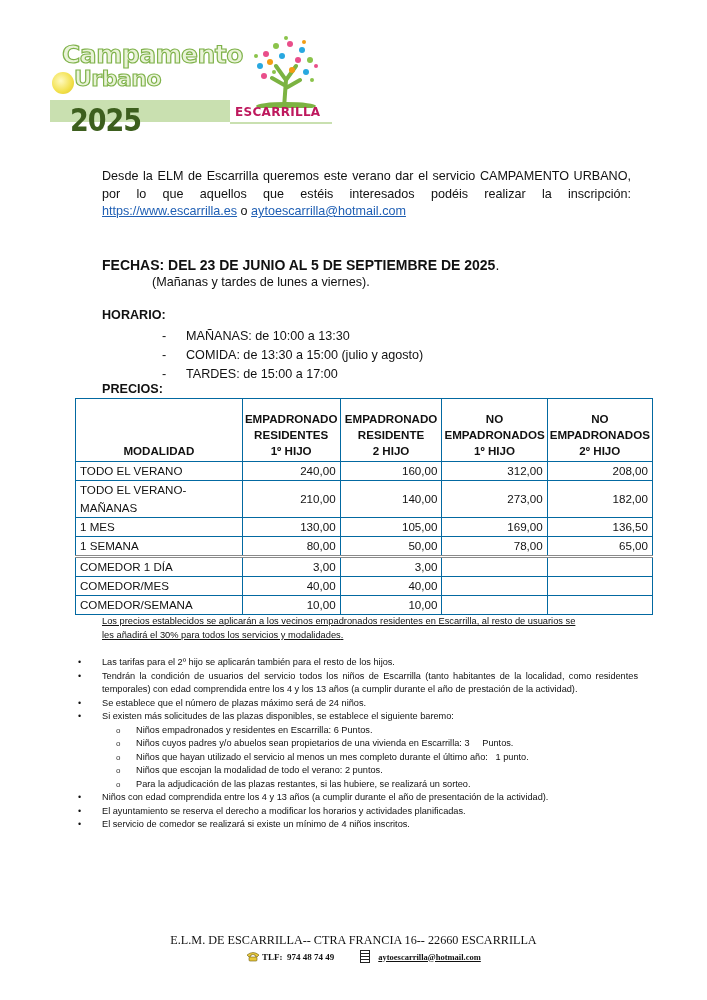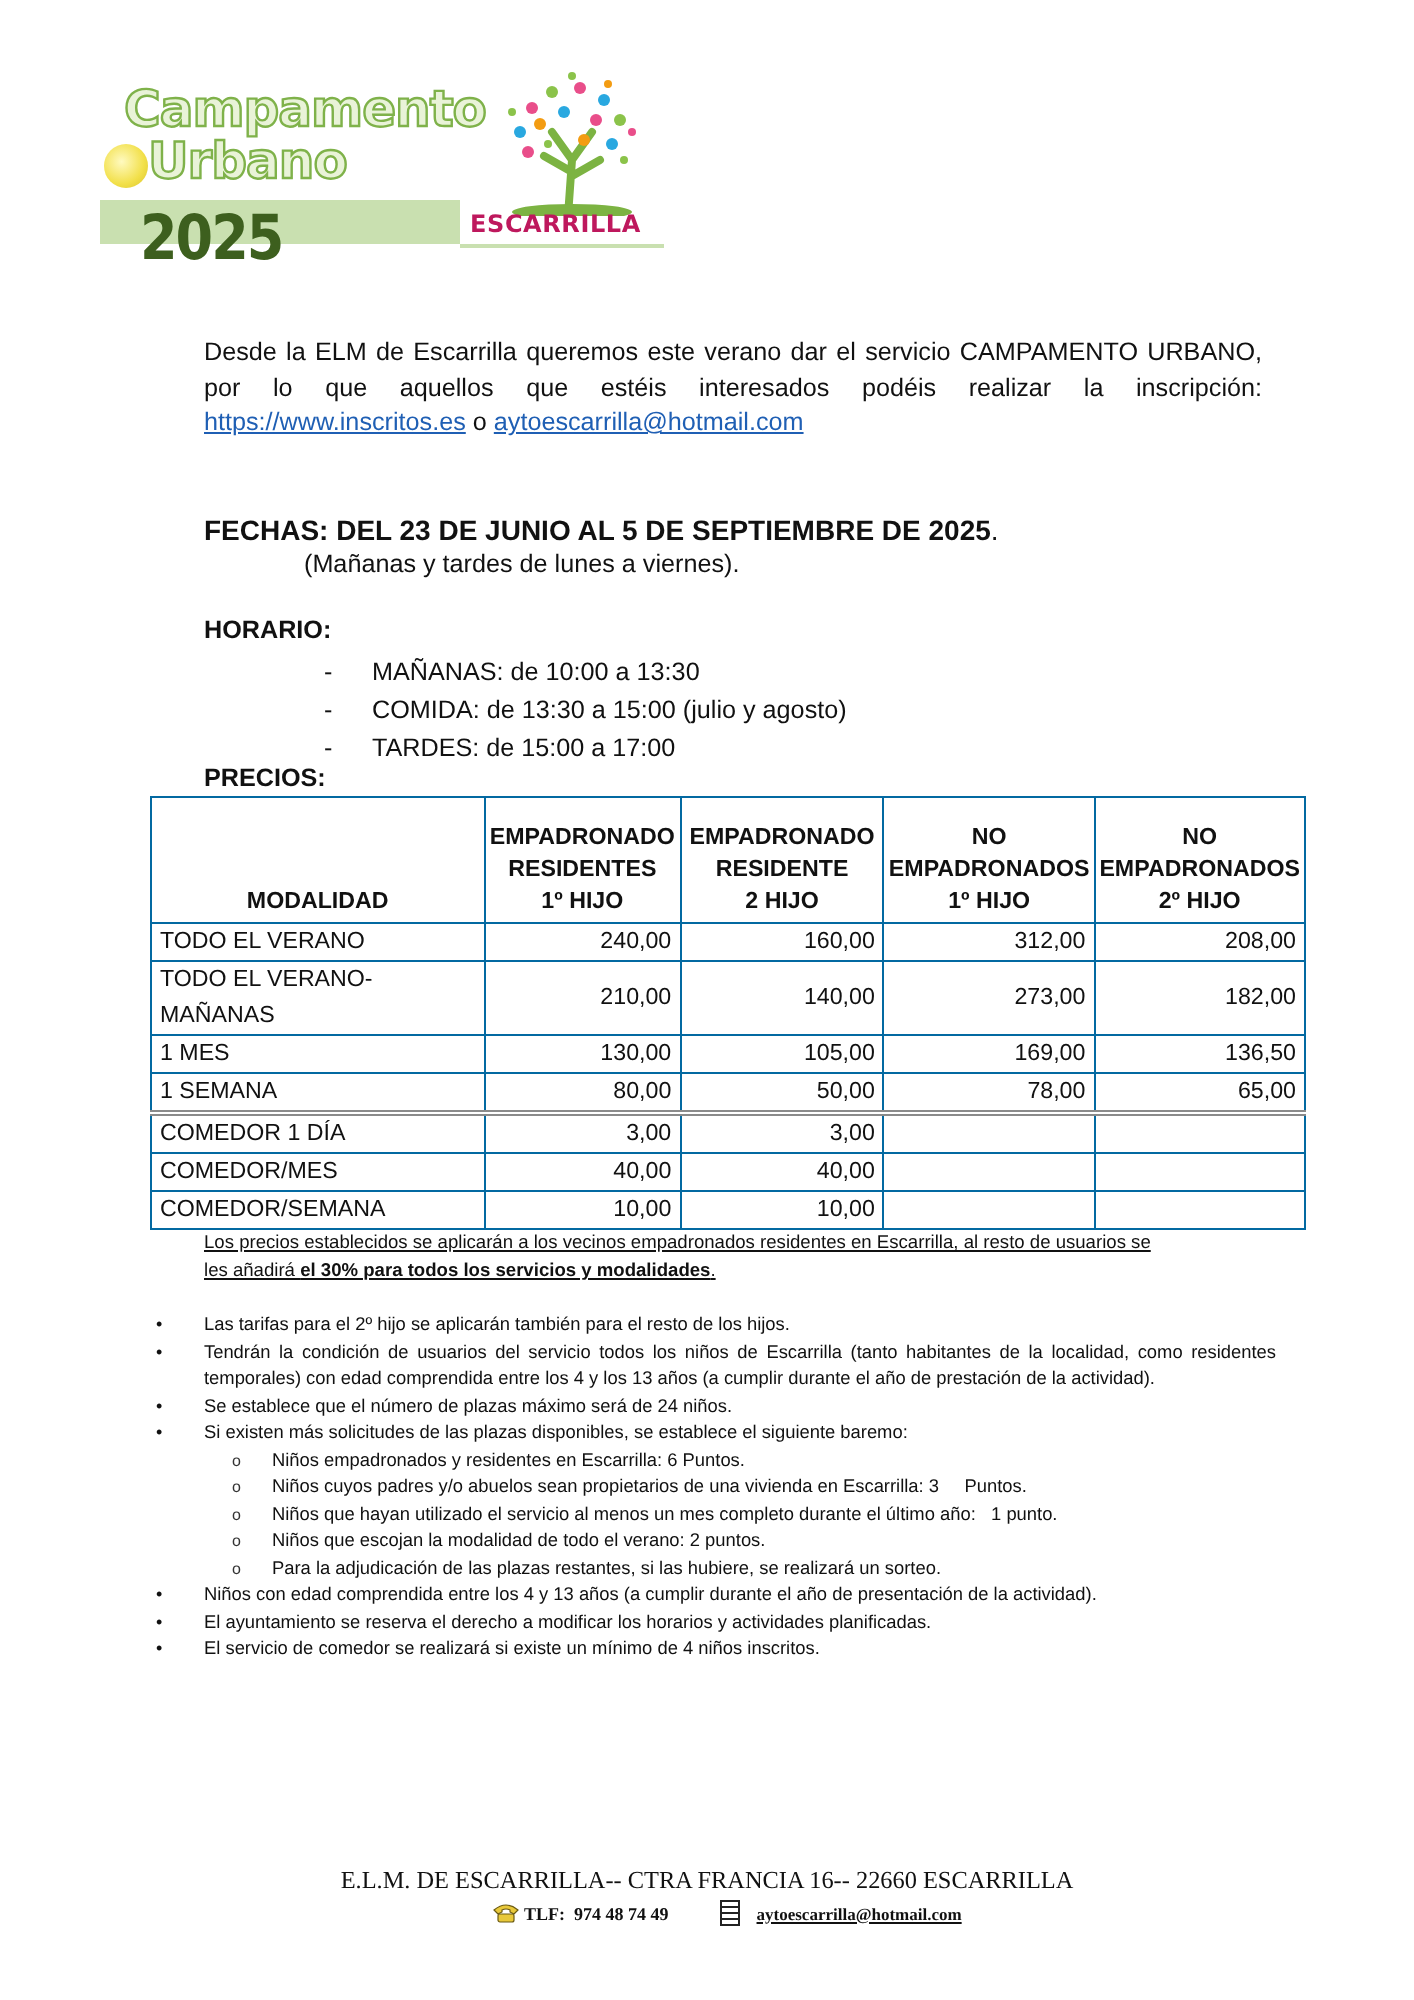--- a/index.html
+++ b/index.html
@@ -6,21 +6,21 @@
     body { width: 707px; height: 1000px; position: relative; overflow: hidden; font-family: "Liberation Sans", sans-serif; color: #111; }
     .abs { position: absolute; }
 
     
     .logo { left: 50px; top: 36px; width: 282px; height: 96px; }
     .logo .title1, .logo .title2 {
       position: absolute; font-family: "DejaVu Sans", sans-serif; font-weight: bold;
       color: #e9f3d8; -webkit-text-stroke: 1.2px #7fb24a; letter-spacing: -0.5px;
     }
     .logo .title1 { left: 12px; top: 4px; font-size: 25px; }
-    .logo .title2 { left: 24px; top: 30px; font-size: 25px; text-align: right; }
+    .logo .title2 { left: 24px; top: 30px; font-size: 22px; text-align: right; }
     .logo .sun { position: absolute; left: 2px; top: 36px; width: 22px; height: 22px; border-radius: 50%;
       background: radial-gradient(circle at 40% 40%, #fffac0, #f2e04a 60%, #d9c32a); }
     .logo .band { position: absolute; left: 0; top: 64px; width: 180px; height: 22px; background: #c9e0b0; }
     .logo .band2 { position: absolute; left: 180px; top: 86px; width: 102px; height: 2px; background: #c9e0b0; }
     .logo .year { position: absolute; left: 20px; top: 66px; font-family: "DejaVu Sans", sans-serif; font-weight: bold; font-size: 27px; color: #3d5f1e; letter-spacing: -1px; transform: scaleY(1.15); transform-origin: top left; }
     .logo .brand { position: absolute; left: 185px; top: 69px; font-family: "DejaVu Sans", sans-serif; font-weight: bold; font-size: 12px; color: #be185d; letter-spacing: 0.3px; }
     .logo .tree { position: absolute; left: 196px; top: 0px; width: 80px; height: 72px; }
 
     
     .para { font-family: "Liberation Sans", sans-serif; font-size: 12.6px; line-height: 17.5px; }
@@ -40,21 +40,21 @@
     
     table.prices { position: absolute; left: 75px; top: 398px; width: 578px; border-collapse: collapse; font-size: 11.6px; }
     table.prices td, table.prices th { border: 1px solid #0369a1; padding: 0 4px; height: 18px; line-height: 18px; }
     table.prices th { font-weight: bold; text-align: center; vertical-align: bottom; line-height: 16px; padding: 4px 2px 2px; height: 56px; }
     table.prices th.mod { text-align: center; }
     table.prices td.num { text-align: right; }
     table.prices tr.sep td { border-top: 3px double #8a8a8a; }
     col.c0 { width: 169px; } col.c1 { width: 98px; } col.c2 { width: 102px; } col.c3 { width: 104px; } col.c4 { width: 105px; }
 
     .note { left: 102px; top: 614px; width: 500px; font-size: 9.3px; line-height: 14px; text-decoration: underline; }
-    .note b { font-weight: bold; text-align: center; }
+    .note b { font-weight: normal; text-align: center; }
 
     
     .bullets { left: 78px; top: 656px; width: 560px; font-size: 9.2px; line-height: 13.5px; }
     .bullets .b { display: flex; }
     .bullets .mark { width: 24px; flex: none; font-size: 9px; }
     .bullets .txt { flex: 1; text-align: justify; }
     .bullets .bold { font-weight: normal; }
     .bullets .sub { display: flex; padding-left: 38px; }
     .bullets .sub .mark { width: 20px; font-size: 8px; color: #333; }
 
@@ -99,21 +99,21 @@
         <circle cx="58" cy="6" r="2" fill="#f39c12"></circle>
     </g>
   </svg>
   <div class="brand">ESCARRILLA</div>
 </div>
 
 <div class="abs para intro">
   <span class="line1">Desde la ELM de Escarrilla queremos este verano dar el servicio CAMPAMENTO URBANO,</span>
   <span class="line2">por lo que aquellos que estéis interesados podéis realizar la inscripción:</span>
   <span>
-    <a class="link">https://www.inscritos.es</a><span style="white-space:pre"> o </span><a class="link">aytoescarrilla@hotmail.com</a>
+    <a class="link">https://www.escarrilla.es</a><span style="white-space:pre"> o </span><a class="link">aytoescarrilla@hotmail.com</a>
   </span>
 </div>
 
 <div class="abs fechas">
   <span>FECHAS: DEL 23 DE JUNIO AL 5 DE SEPTIEMBRE DE 2025</span><span class="dot">.</span>
 </div>
 <div class="abs fechas-sub">(Mañanas y tardes de lunes a viernes).</div>
 
 <div class="abs horario">HORARIO:</div>
 <div class="abs sched">

